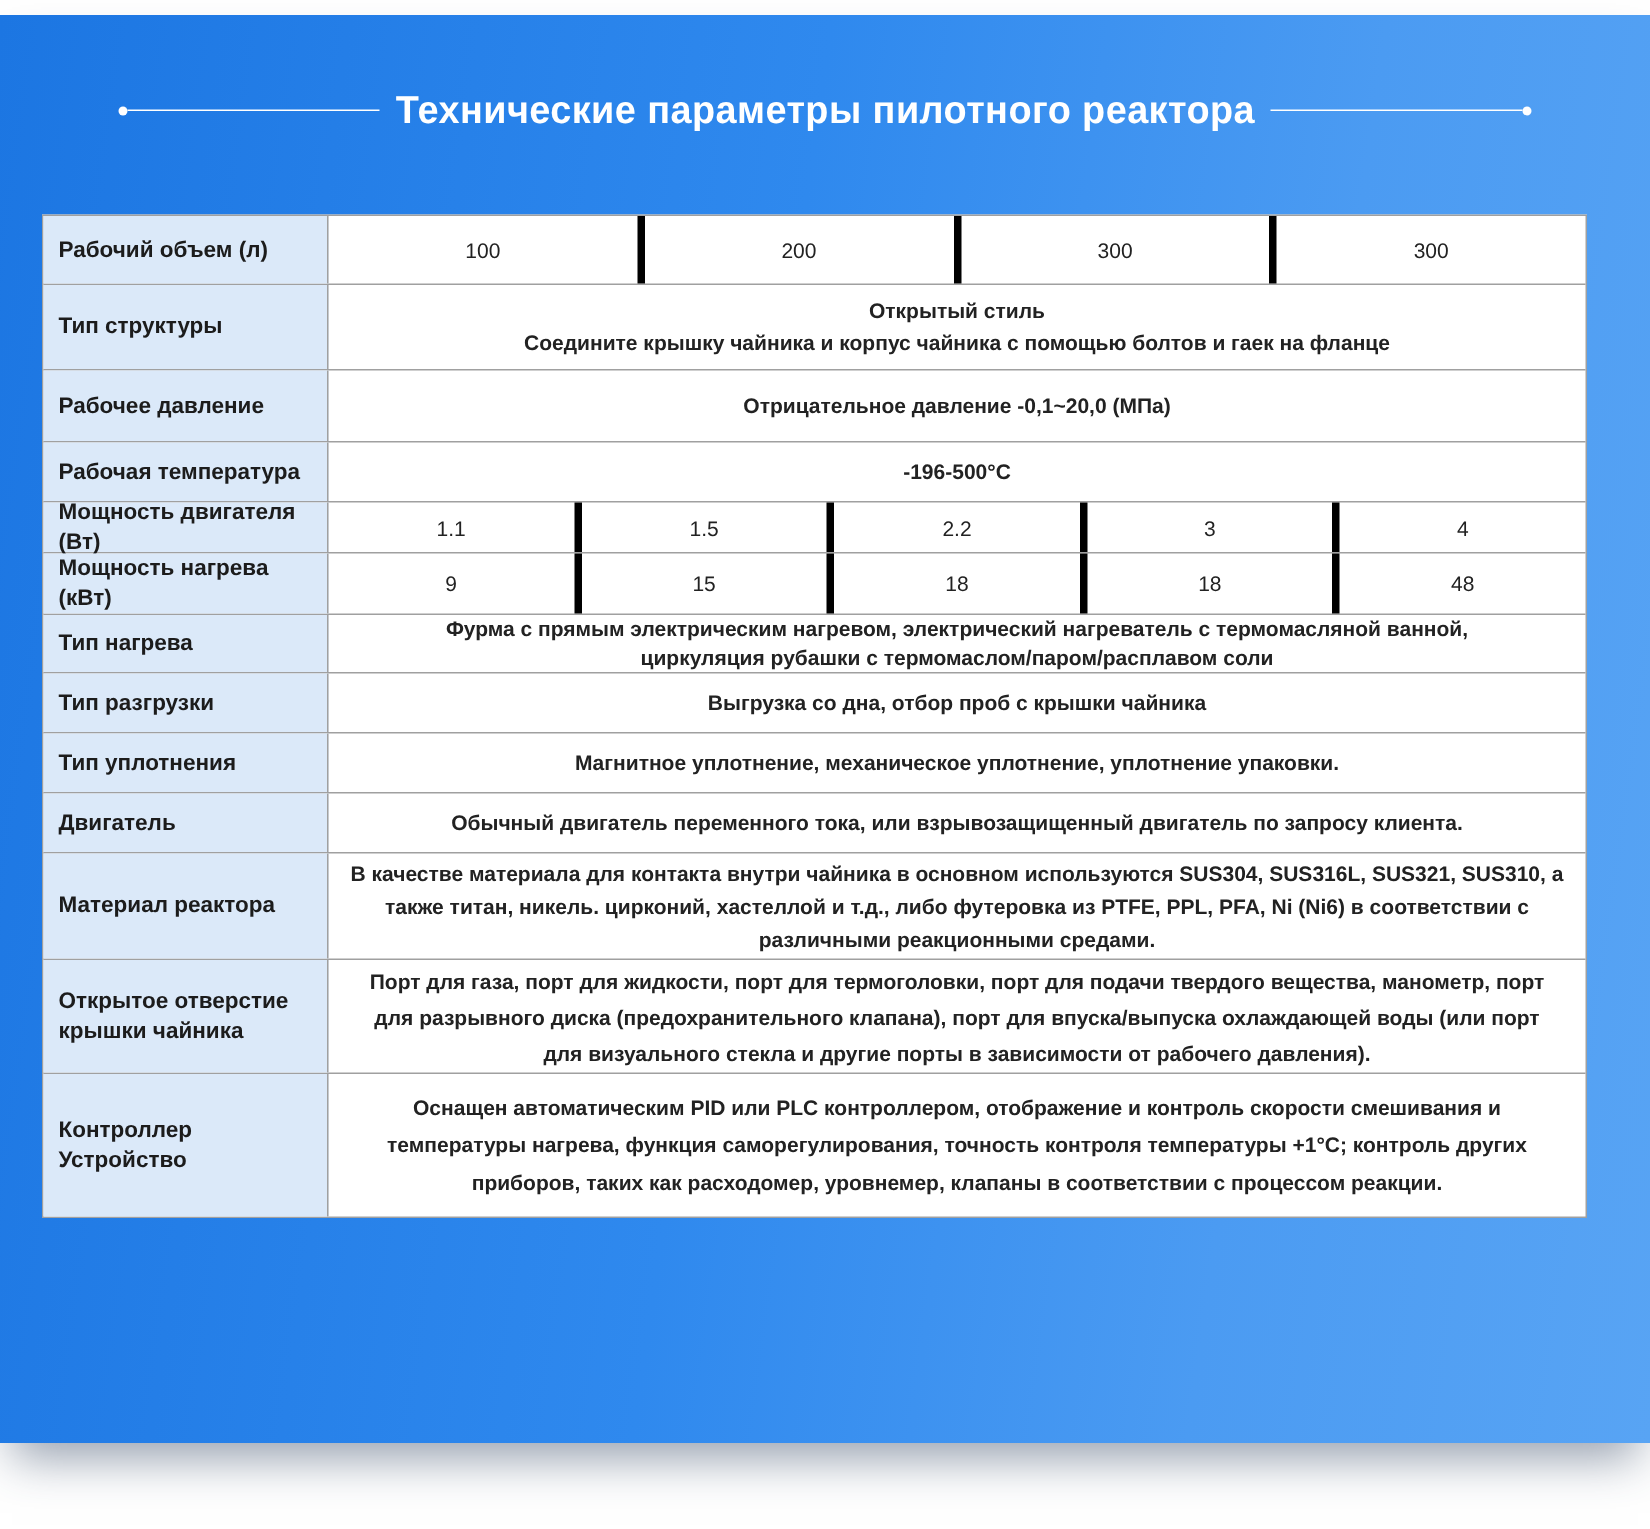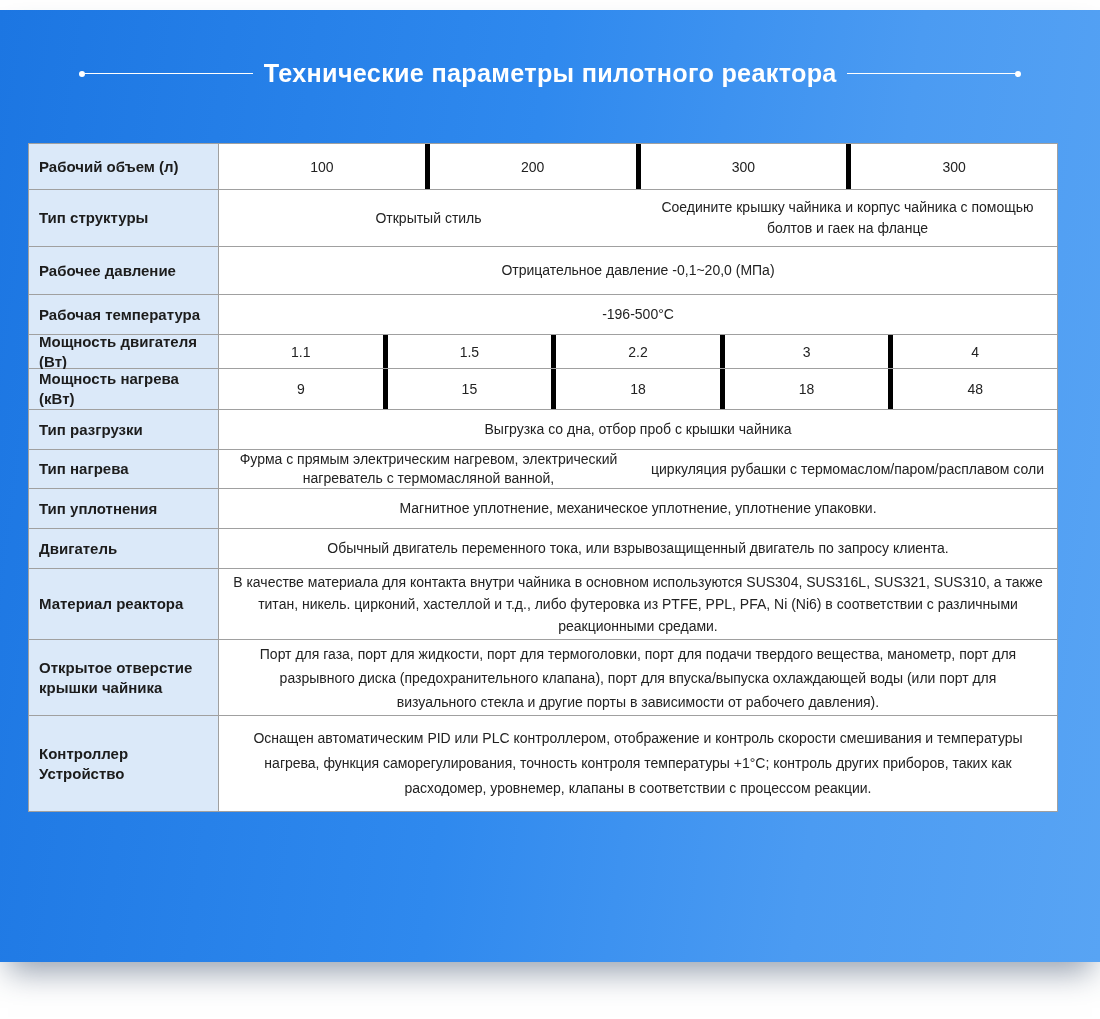--- a/index.html
+++ b/index.html
@@ -47,22 +47,22 @@
     padding:2px 6px 2px 10px;
     font-weight:bold;font-size:15px;color:#1c1c1c;line-height:20px;
   }
   .cells{flex:1;display:flex;}
   .cell{
     flex:1;display:flex;align-items:center;justify-content:center;
     font-size:14px;box-sizing:border-box;text-align:center;
   }
   .cells .cell + .cell{border-left:5px solid #000000;}
   .merged{
-    flex:1;display:flex;flex-direction:row;align-items:center;justify-content:center;
-    font-size:14px;text-align:center;box-sizing:border-box;line-height:21px;
+    flex:1;display:flex;flex-direction:column;align-items:center;justify-content:center;
+    font-size:14px;text-align:center;box-sizing:border-box;line-height:21px;font-weight:bold;
   }
   .merged .cell-line{width:100%;}
   .merged .small{font-size:13px;}
   .pad-m{padding:4px 14px;}
   .pad-l{padding:4px 22px;line-height:24px;}
   .pad-xl{padding:4px 26px;line-height:25px;}
 </style>
 </head>
 <body>
 
@@ -129,32 +129,32 @@
       <div class="t-label">Мощность нагрева (кВт)</div>
       <div class="cells">
         <div class="cell">9</div>
         <div class="cell">15</div>
         <div class="cell">18</div>
         <div class="cell">18</div>
         <div class="cell">48</div>
       </div>
     </div>
 
-    <div class="t-row" style="height:40px">
-      <div class="t-label">Тип разгрузки</div>
-      <div class="merged">
-        <div class="cell-line">Выгрузка со дна, отбор проб с крышки чайника</div>
-      </div>
-    </div>
-
     <div class="t-row" style="height:39px">
       <div class="t-label">Тип нагрева</div>
       <div class="merged" style="line-height:19px">
         <div class="cell-line">Фурма с прямым электрическим нагревом, электрический нагреватель с термомасляной ванной,</div>
         <div class="cell-line">циркуляция рубашки с термомаслом/паром/расплавом соли</div>
+      </div>
+    </div>
+
+    <div class="t-row" style="height:40px">
+      <div class="t-label">Тип разгрузки</div>
+      <div class="merged">
+        <div class="cell-line">Выгрузка со дна, отбор проб с крышки чайника</div>
       </div>
     </div>
 
 
 
     <div class="t-row" style="height:40px">
       <div class="t-label">Тип уплотнения</div>
       <div class="merged">
         <div class="cell-line">Магнитное уплотнение, механическое уплотнение, уплотнение упаковки.</div>
       </div>

